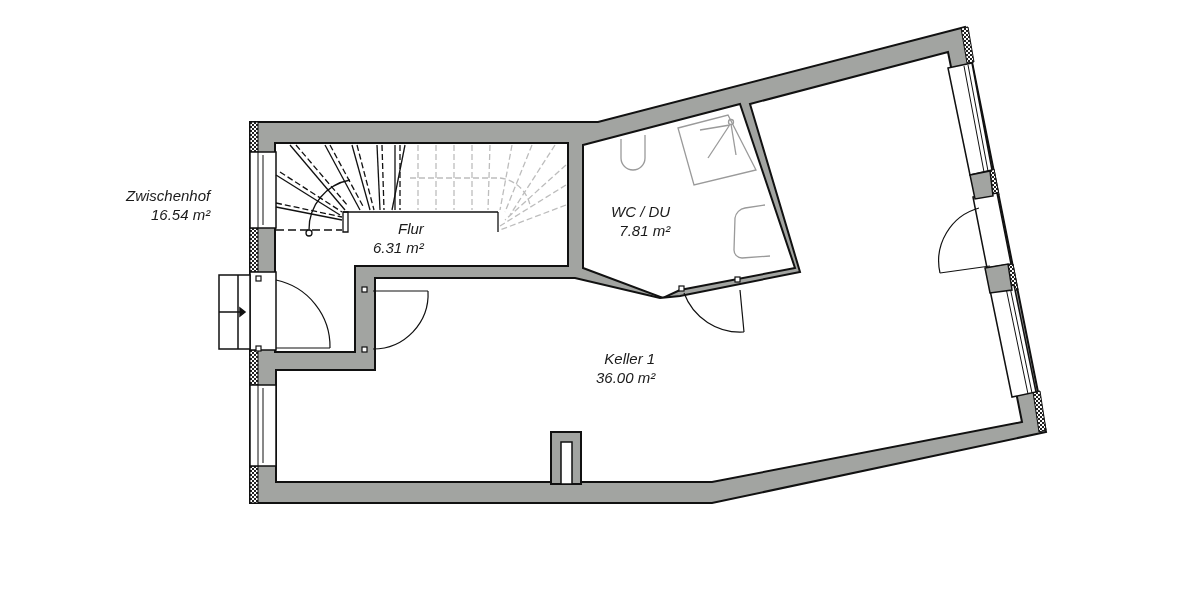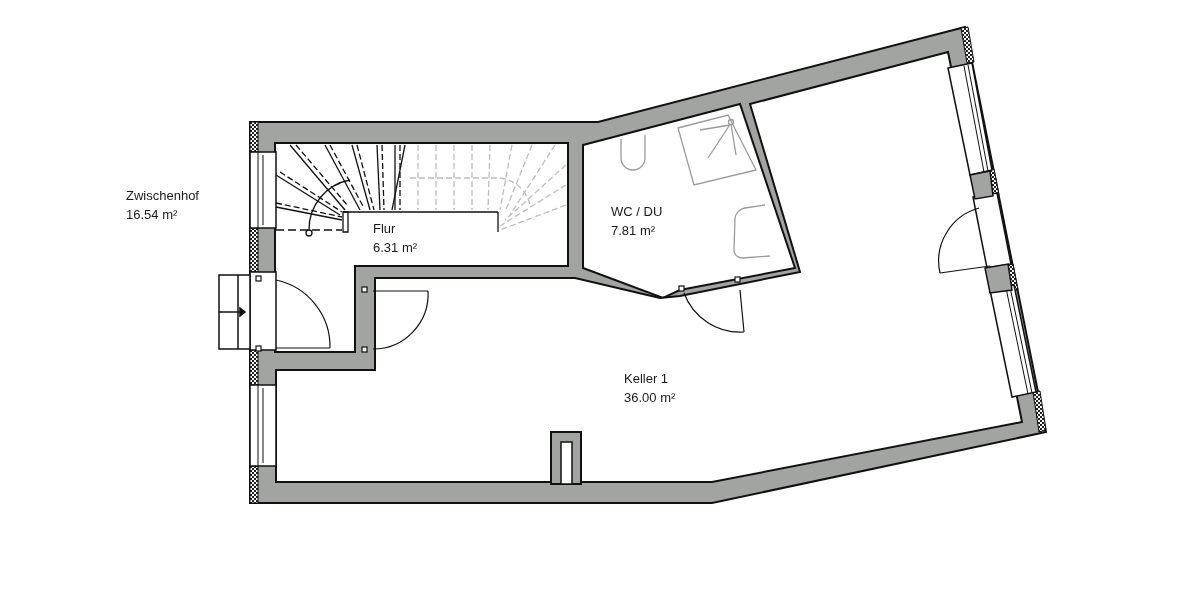--- a/index.html
+++ b/index.html
@@ -1,18 +1,18 @@
 <!DOCTYPE html>
 <html><head>
   <meta charset="utf-8">
   <style>
     html, body { margin: 0; padding: 0; background: #ffffff; }
     body { width: 1200px; height: 600px; position: relative; overflow: hidden; font-family: "Liberation Sans", sans-serif; }
     #plan { position: absolute; left: 0; top: 0; width: 1200px; height: 600px; }
-    .lbl { position: absolute; font-size: 13px; color: #1a1a1a; line-height: 19px; white-space: nowrap; }
+    .lbl { position: absolute; font-style: italic; font-size: 15px; color: #1a1a1a; line-height: 19px; white-space: nowrap; text-align: right; }
     .lbl span { display: block; }
   </style>
 </head>
 <body>
 
 <svg id="plan" viewBox="0 0 1200 600" xmlns="http://www.w3.org/2000/svg">
   <defs>
     <pattern id="hatch" width="4" height="4" patternUnits="userSpaceOnUse">
       <rect width="4" height="4" fill="#ffffff"></rect>
       <rect width="2" height="2" fill="#222"></rect>
@@ -164,16 +164,16 @@
   <span>16.54 m²</span>
 </div>
 <div class="lbl" style="left:373px;top:219px;">
   <span>Flur</span>
   <span>6.31 m²</span>
 </div>
 <div class="lbl" style="left:611px;top:202px;">
   <span>WC / DU</span>
   <span>7.81 m²</span>
 </div>
-<div class="lbl" style="left:624px;top:349px;margin-top:20px;">
+<div class="lbl" style="left:596px;top:349px;">
   <span>Keller 1</span>
   <span>36.00 m²</span>
 </div>
 
 </body></html>

